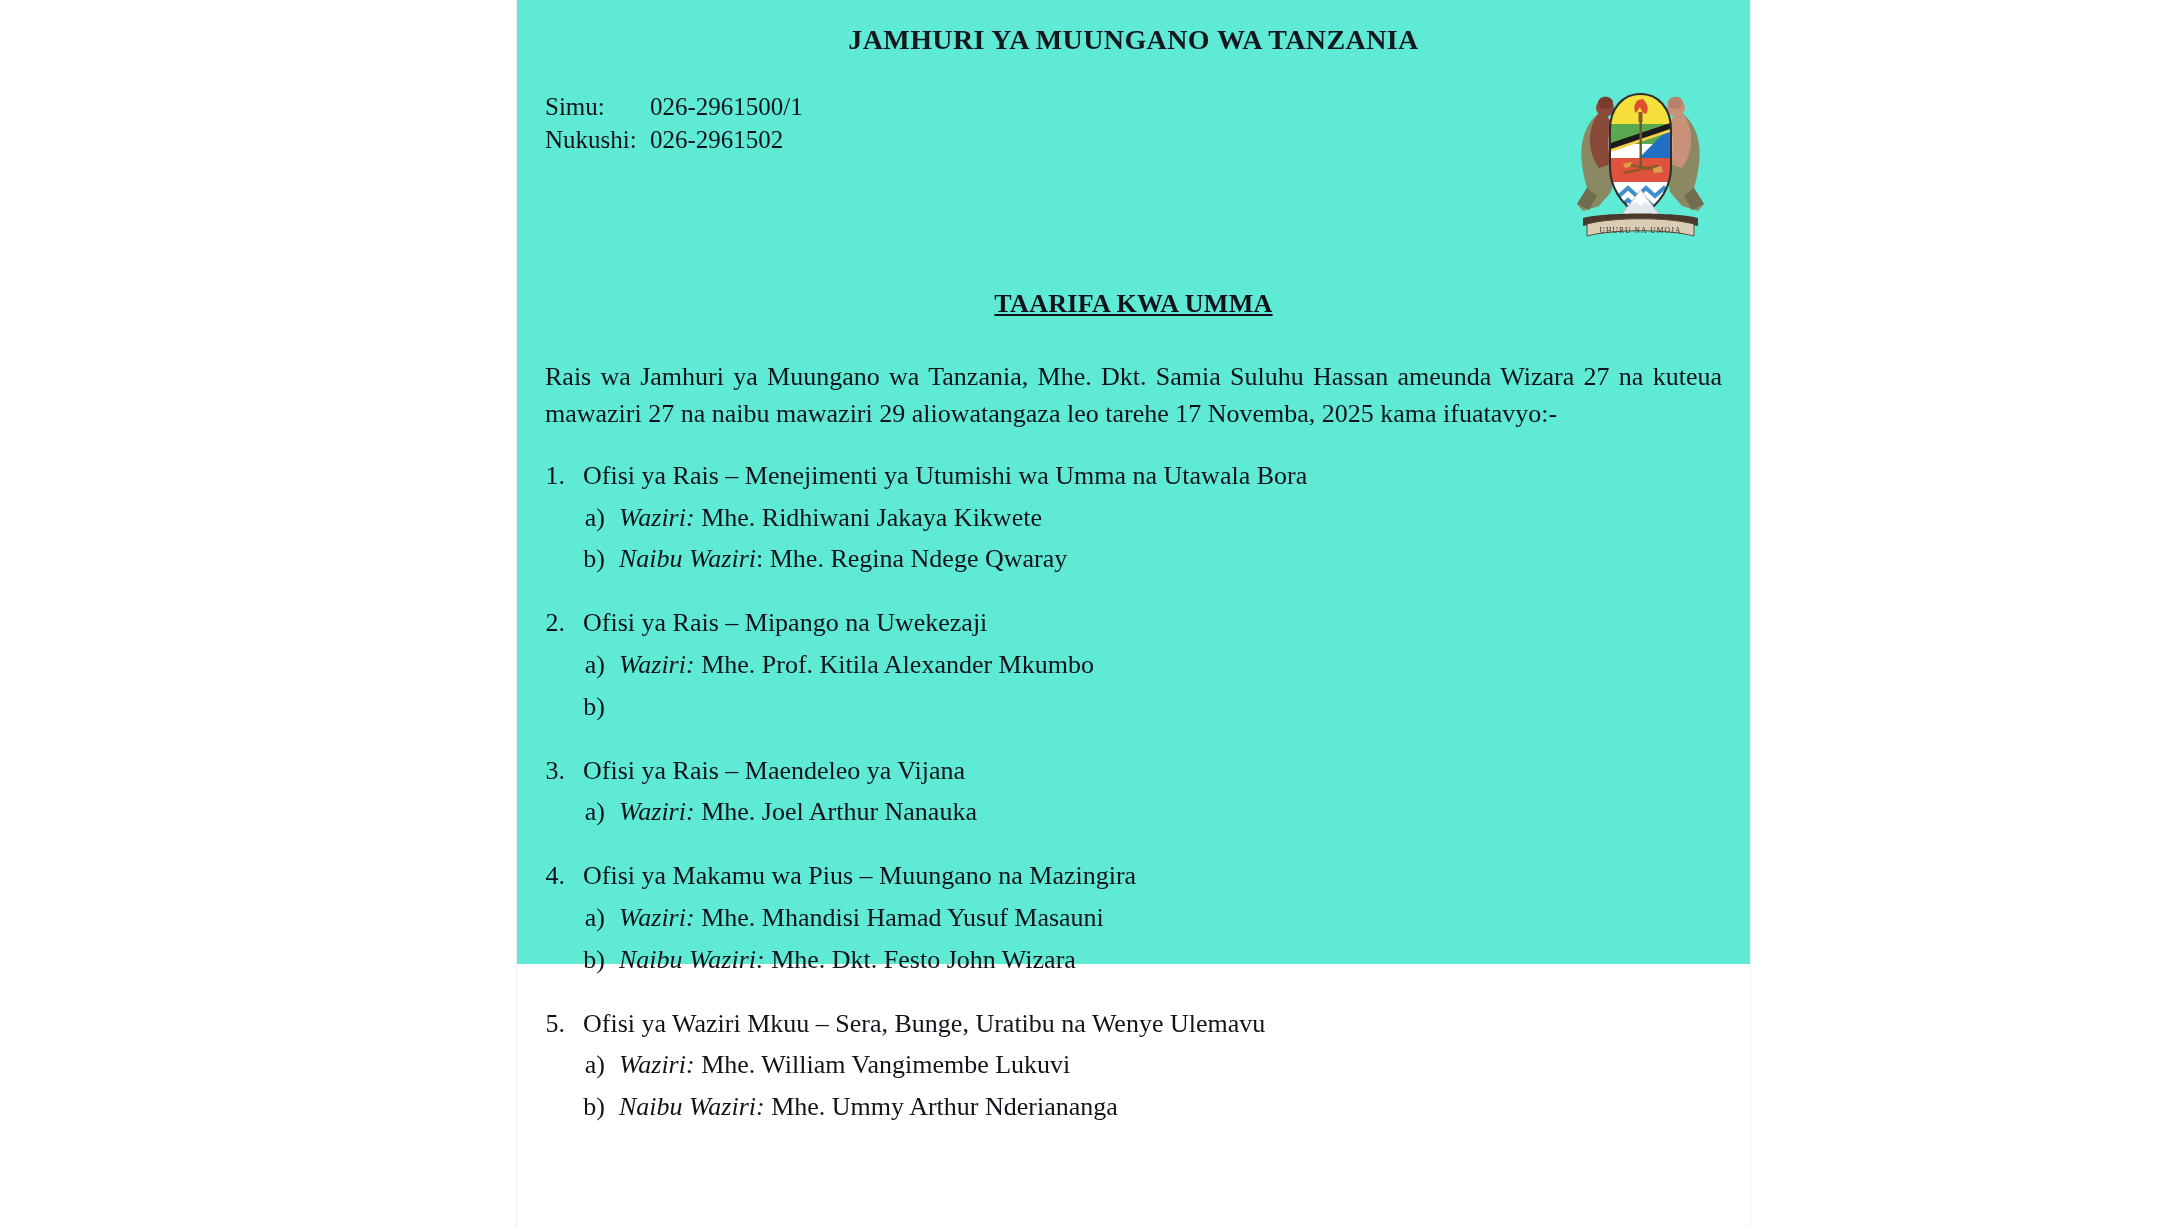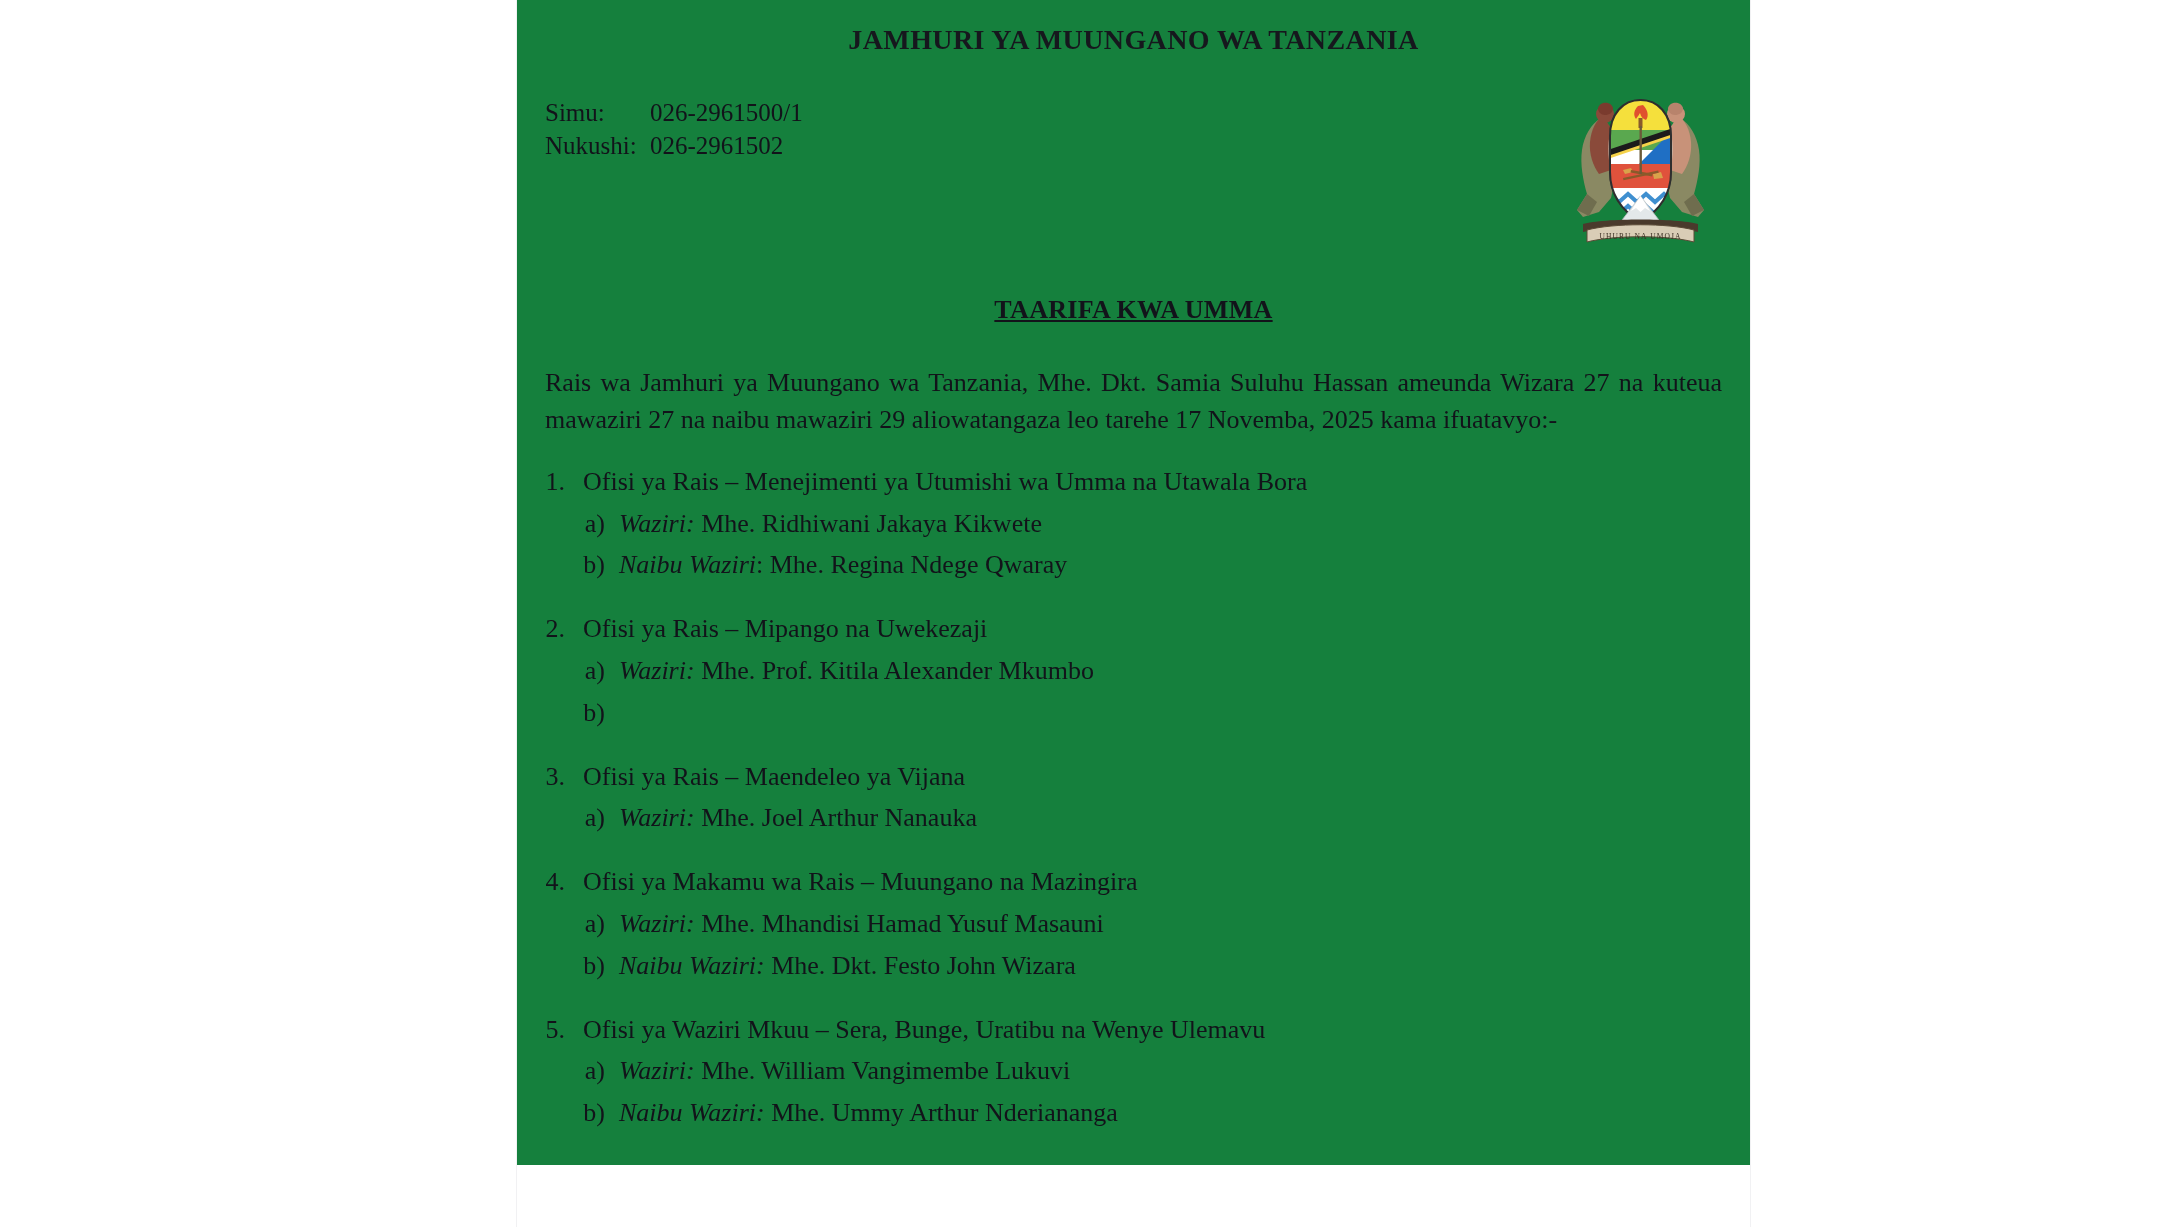--- a/index.html
+++ b/index.html
@@ -27,41 +27,41 @@
     background: #f1f1f3;
   }
   .page-edge-left  { left: 516px; }
   .page-edge-right { left: 1750px; }
 
   .sheet {
     position: absolute;
     left: 517px;
     top: 0;
     width: 1233px;
-    height: 1165px;
-    background: #15803d;
+    height: 964px;
+    background: #5eead4;
     box-sizing: border-box;
   }
 
   .doc-title {
     text-align: center;
     font-weight: bold;
     font-size: 28px;
     letter-spacing: 0.4px;
     margin: 12px 0 0 0;
     padding-top: 12px;
     color: #16171d;
   }
 
   
   .letterhead {
     display: flex;
     align-items: flex-start;
     justify-content: space-between;
-    margin-top: 28px;
+    margin-top: 22px;
     padding: 0 22px 0 28px;
     box-sizing: border-box;
   }
 
   .contact-block {
     font-size: 25px;
     line-height: 1.32;
     white-space: nowrap;
     padding-top: 12px;
     min-width: 300px;
@@ -307,21 +307,21 @@
         <li class="officer">
           <span class="officer-marker">a)</span>
           <span><span class="officer-role">Waziri:</span><span class="officer-name"> Mhe. Joel Arthur Nanauka</span></span>
         </li>
       </ul>
     </li>
 
     <li class="ministry-item">
       <div class="ministry-head">
         <span class="ministry-num">4.</span>
-        <span class="ministry-name">Ofisi ya Makamu wa Rais – Muungano na Mazingira</span>
+        <span class="ministry-name">Ofisi ya Makamu wa Pius – Muungano na Mazingira</span>
       </div>
       <ul class="officers">
         <li class="officer">
           <span class="officer-marker">a)</span>
           <span><span class="officer-role">Waziri:</span><span class="officer-name"> Mhe. Mhandisi Hamad Yusuf Masauni</span></span>
         </li>
         <li class="officer">
           <span class="officer-marker">b)</span>
           <span><span class="officer-role">Naibu Waziri:</span><span class="officer-name"> Mhe. Dkt. Festo John Wizara</span></span>
         </li>

